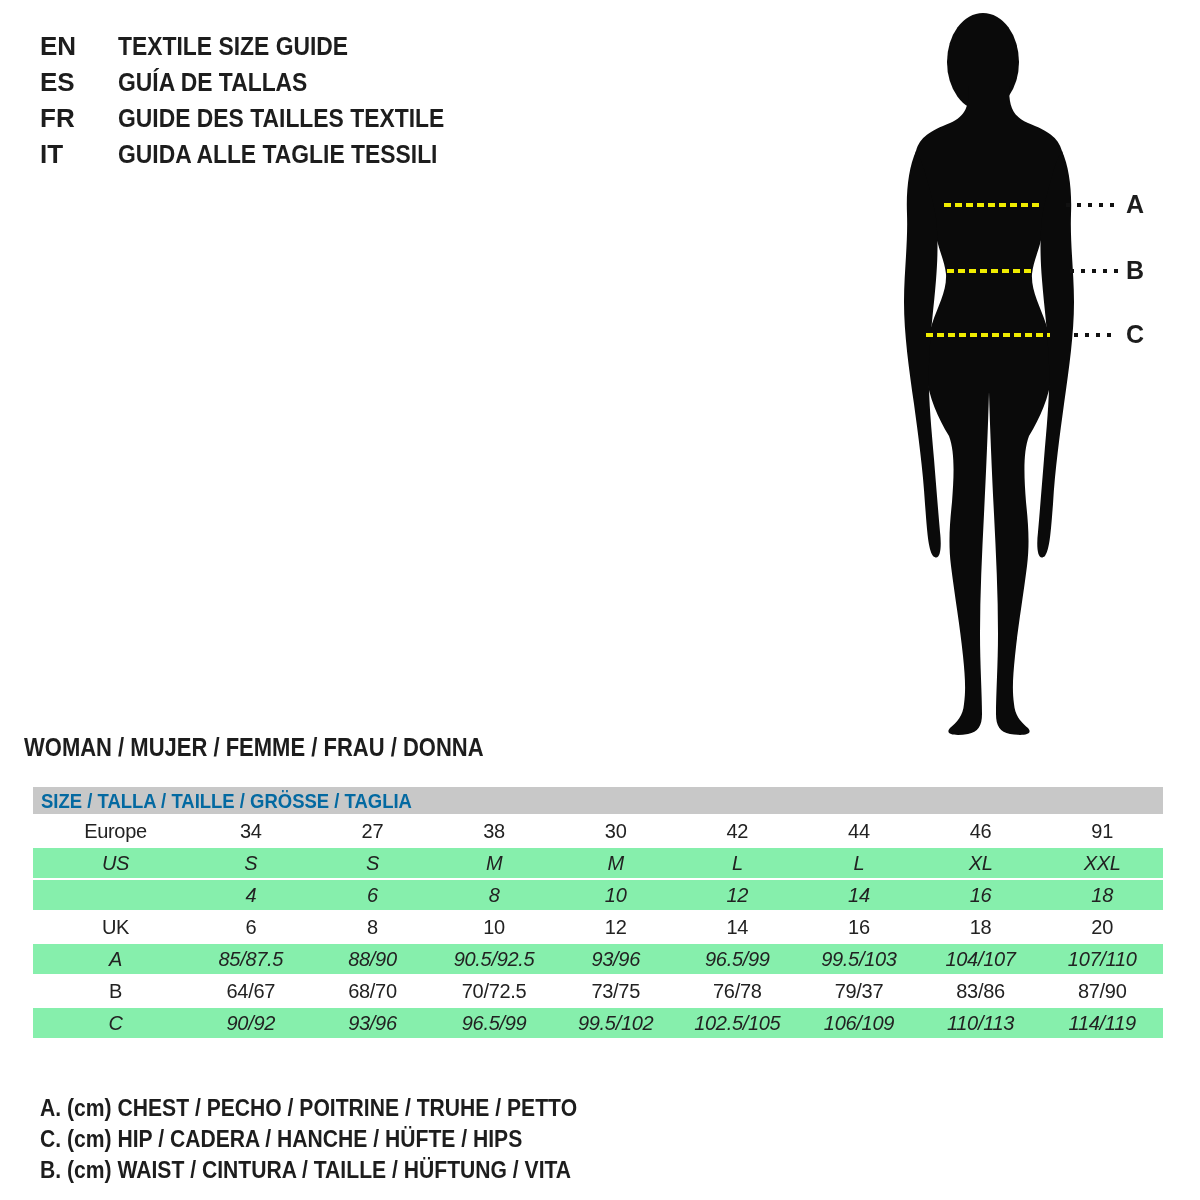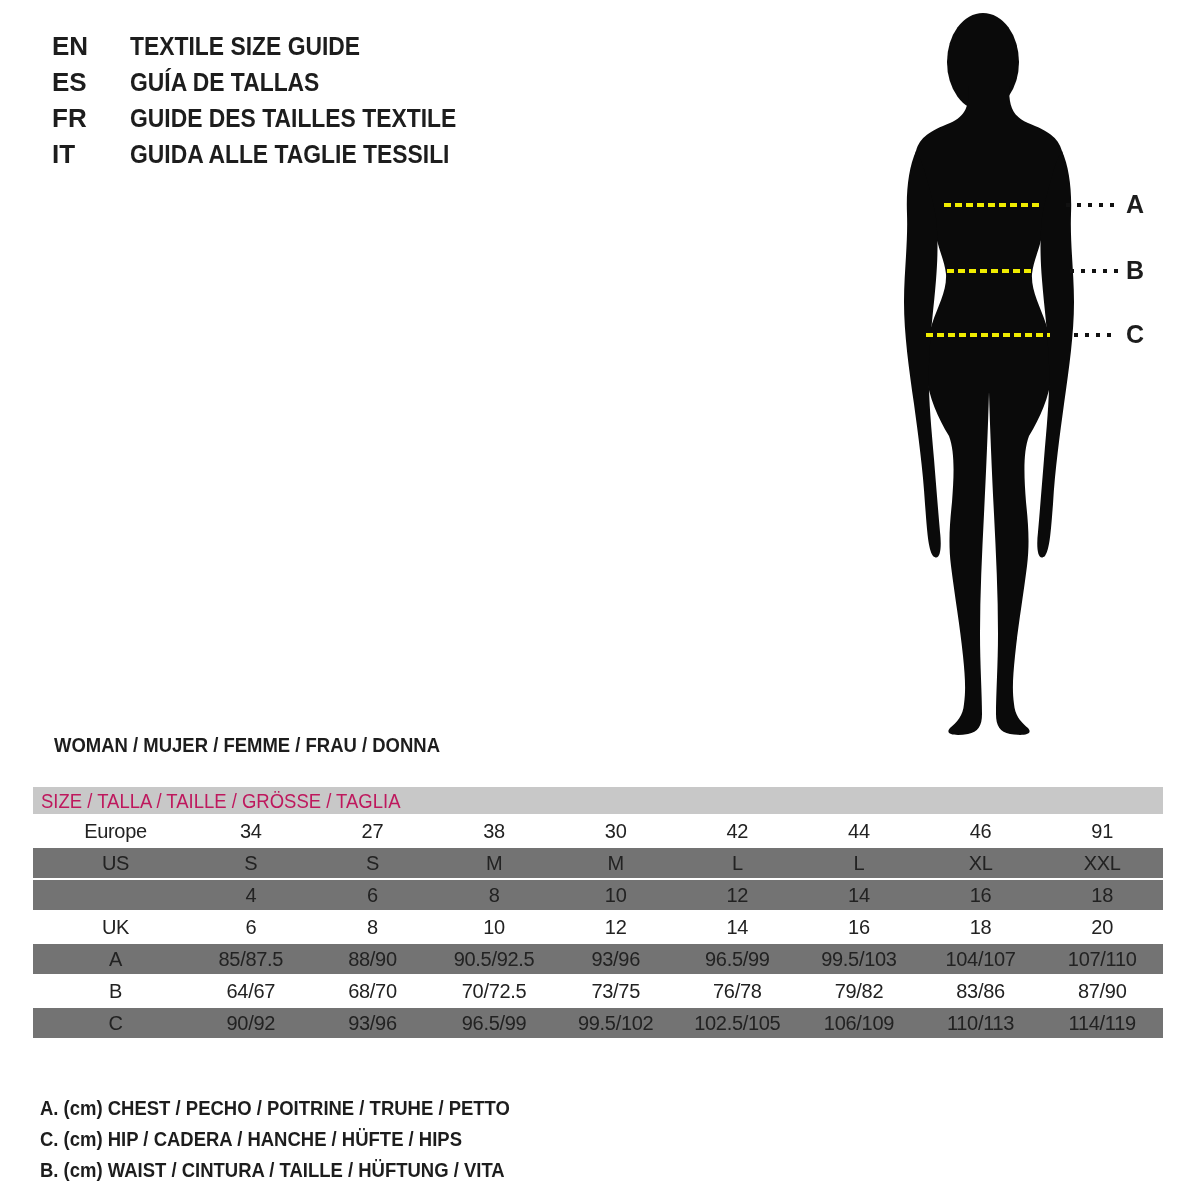--- a/index.html
+++ b/index.html
@@ -1,56 +1,56 @@
 <!DOCTYPE html>
 <html><head>
 <meta charset="utf-8">
 <style>
   html,body{margin:0;padding:0;background:#fff;}
   .page{position:relative;width:1200px;height:1200px;background:#ffffff;overflow:hidden;
         font-family:"Liberation Sans",sans-serif;color:#1d1d1d;}
   .cond{display:inline-block;transform:scaleX(0.88);transform-origin:0 50%;white-space:nowrap;}
 
   
-  .lang-block{position:absolute;left:52px;top:28px;}
+  .lang-block{position:absolute;left:40px;top:28px;}
   .lang-row{display:flex;height:36px;line-height:36px;font-size:26px;font-weight:700;}
   .lang-code{width:78px;flex:0 0 78px;}
 
   
   .figure-svg{position:absolute;left:876px;top:4px;width:226px;height:734px;}
 
   
   .mline{position:absolute;height:4px;}
   .mline.yellow{background:repeating-linear-gradient(90deg,#f0ec00 0 7px,rgba(0,0,0,0) 7px 11px);}
   .mline.dots{background:repeating-linear-gradient(90deg,#111 0 4px,rgba(255,255,255,0) 4px 11px);}
   .y-a{top:203px;left:944px;width:97px;}
   .y-b{top:269px;left:947px;width:86px;}
   .y-c{top:333px;left:926px;width:124px;}
   .d-a{top:203px;left:1066px;width:50px;}
   .d-b{top:269px;left:1070px;width:48px;}
   .d-c{top:333px;left:1074px;width:44px;}
   .marker{position:absolute;left:1126px;width:40px;font-size:25px;font-weight:700;line-height:25px;}
   .m-a{top:192px;} .m-b{top:258px;} .m-c{top:322px;}
 
   
-  .section-title{position:absolute;left:54px;top:733px;font-size:21px;font-weight:700;}
+  .section-title{position:absolute;left:24px;top:733px;font-size:25px;font-weight:700;}
 
   
   .tbl-header{position:absolute;left:33px;top:787px;width:1130px;height:27px;background:#c8c8c8;
-              font-size:21px;font-weight:400;line-height:27px;padding-left:8px;box-sizing:border-box;color:#be185d;}
+              font-size:21px;font-weight:700;line-height:27px;padding-left:8px;box-sizing:border-box;color:#0369a1;}
   .size-table{position:absolute;left:33px;top:816px;width:1130px;border-collapse:collapse;table-layout:fixed;}
   .size-table td{height:30px;padding:0;font-size:20px;letter-spacing:-0.3px;text-align:center;
                  vertical-align:middle;border-bottom:2px solid #fff;color:#222;}
   .size-table td.lbl{text-align:center;padding-left:8px;}
-  .size-table tr.shade td{background:#737373;}
+  .size-table tr.shade td{background:#86efac;font-style:italic;}
   .col-label{width:157px;}
 
   
   .legend{position:absolute;left:40px;top:1092px;}
-  .legend-line{height:31px;line-height:31px;font-size:21px;font-weight:700;}
+  .legend-line{height:31px;line-height:31px;font-size:24px;font-weight:700;}
 </style>
 </head>
 <body>
 
 <div class="page">
 
   <div class="lang-block">
       <div class="lang-row">
         <span class="lang-code">EN</span>
         <span class="cond">TEXTILE SIZE GUIDE</span>
@@ -197,21 +197,21 @@
           <td>104/107</td>
           <td>107/110</td>
         </tr>
         <tr>
           <td class="lbl">B</td>
           <td>64/67</td>
           <td>68/70</td>
           <td>70/72.5</td>
           <td>73/75</td>
           <td>76/78</td>
-          <td>79/82</td>
+          <td>79/37</td>
           <td>83/86</td>
           <td>87/90</td>
         </tr>
         <tr class="shade">
           <td class="lbl">C</td>
           <td>90/92</td>
           <td>93/96</td>
           <td>96.5/99</td>
           <td>99.5/102</td>
           <td>102.5/105</td>

